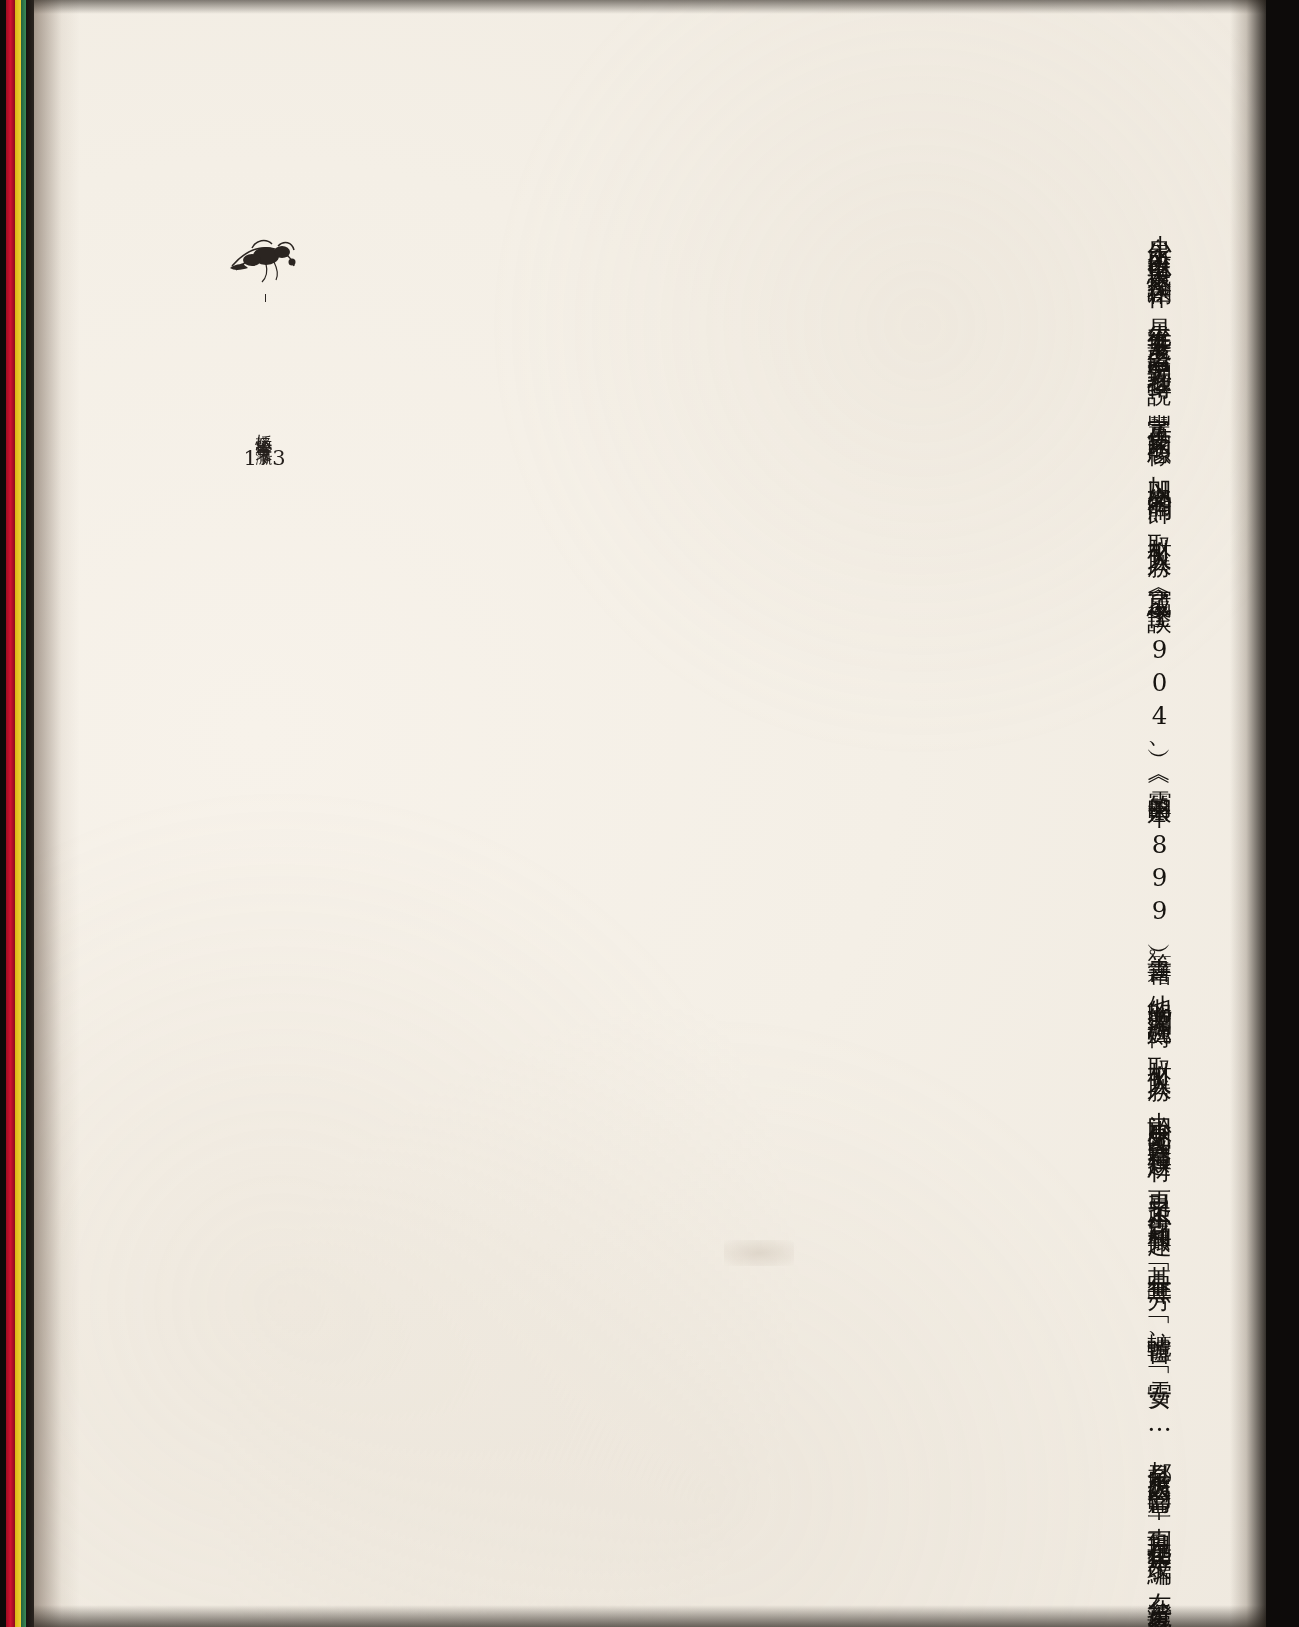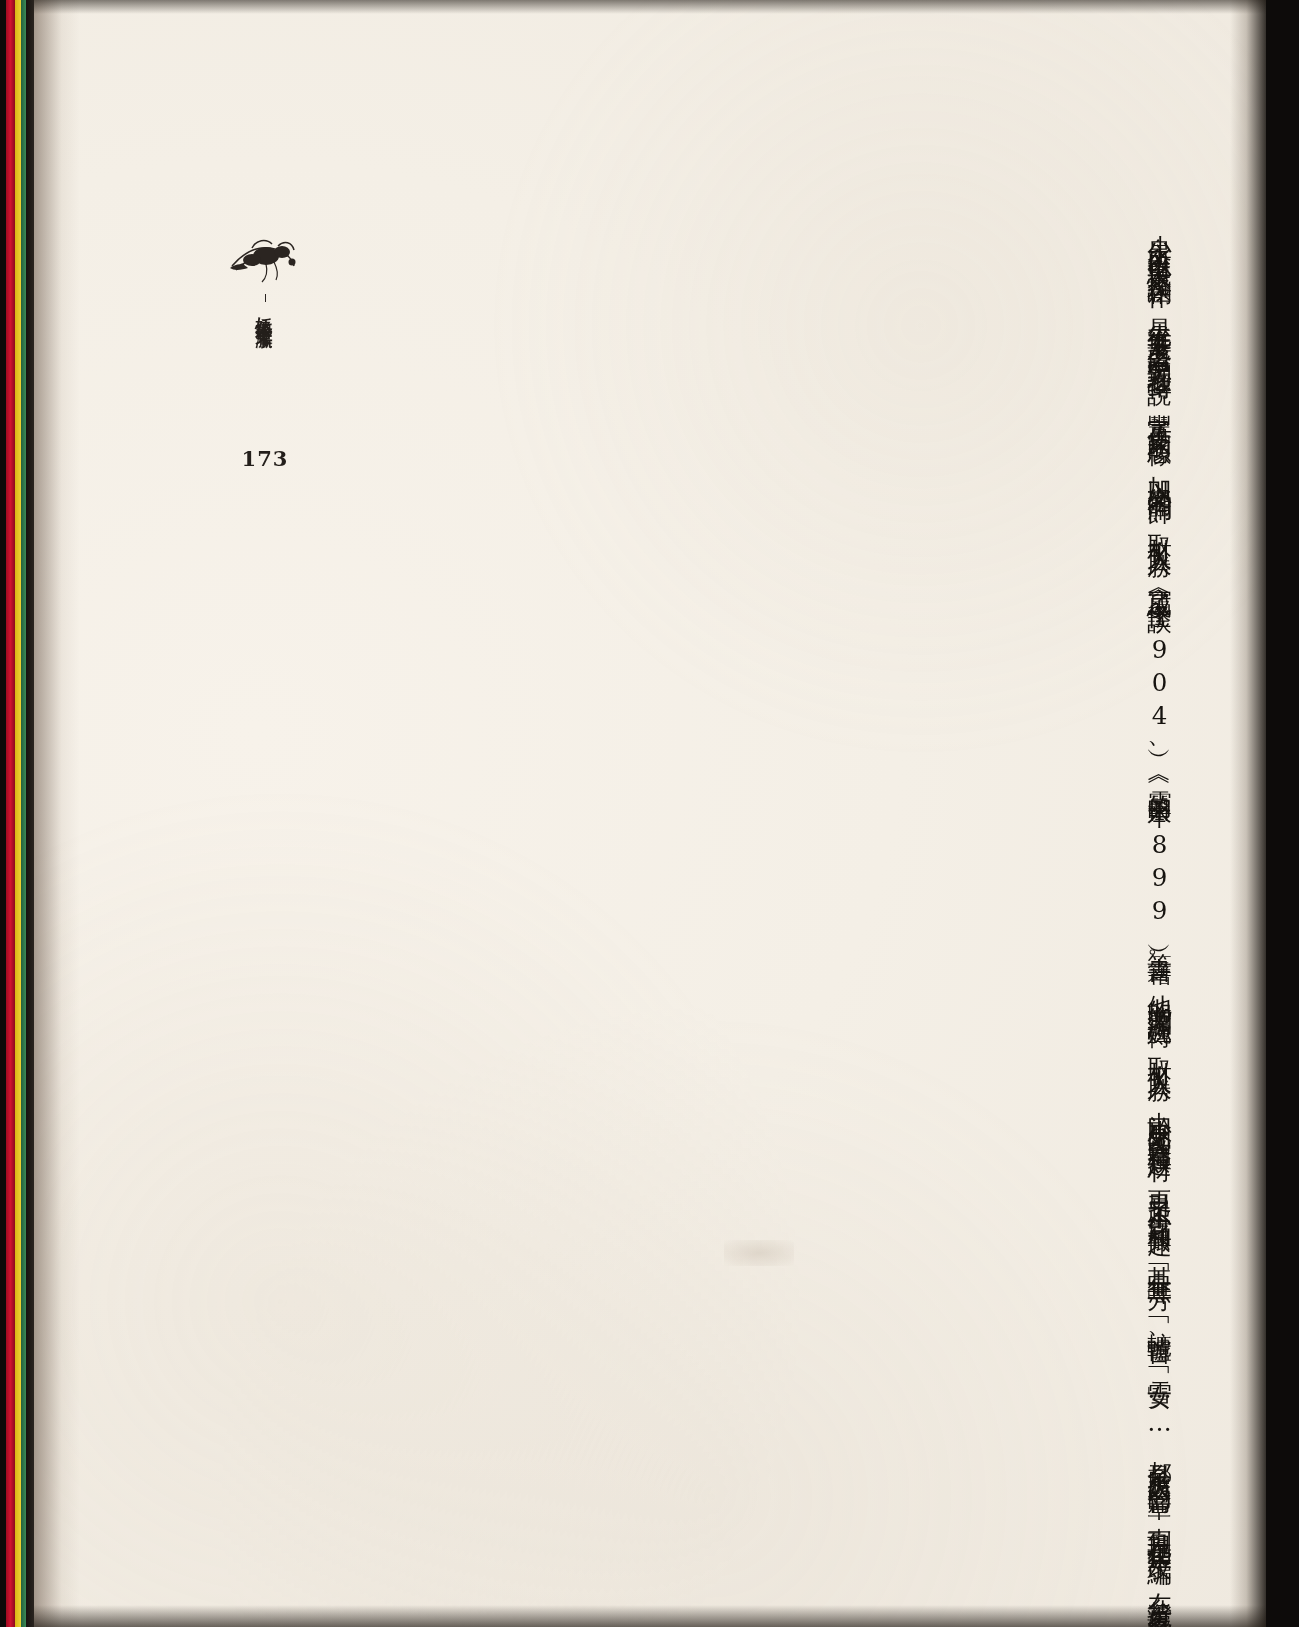--- a/index.html
+++ b/index.html
@@ -117,22 +117,21 @@
     white-space: nowrap;
     font-weight: 500;
   }
 
   
   .running-head {
     position: absolute;
     top: 232px;
     left: 176px;
     width: 110px;
-    text-align: left;
-    font-weight: bold;
+    text-align: right;
   }
   .ornament {
     width: 86px;
     height: 56px;
     margin: 0 auto 6px auto;
     position: relative;
   }
   .ornament svg { display: block; }
 
   .rh-rule {

